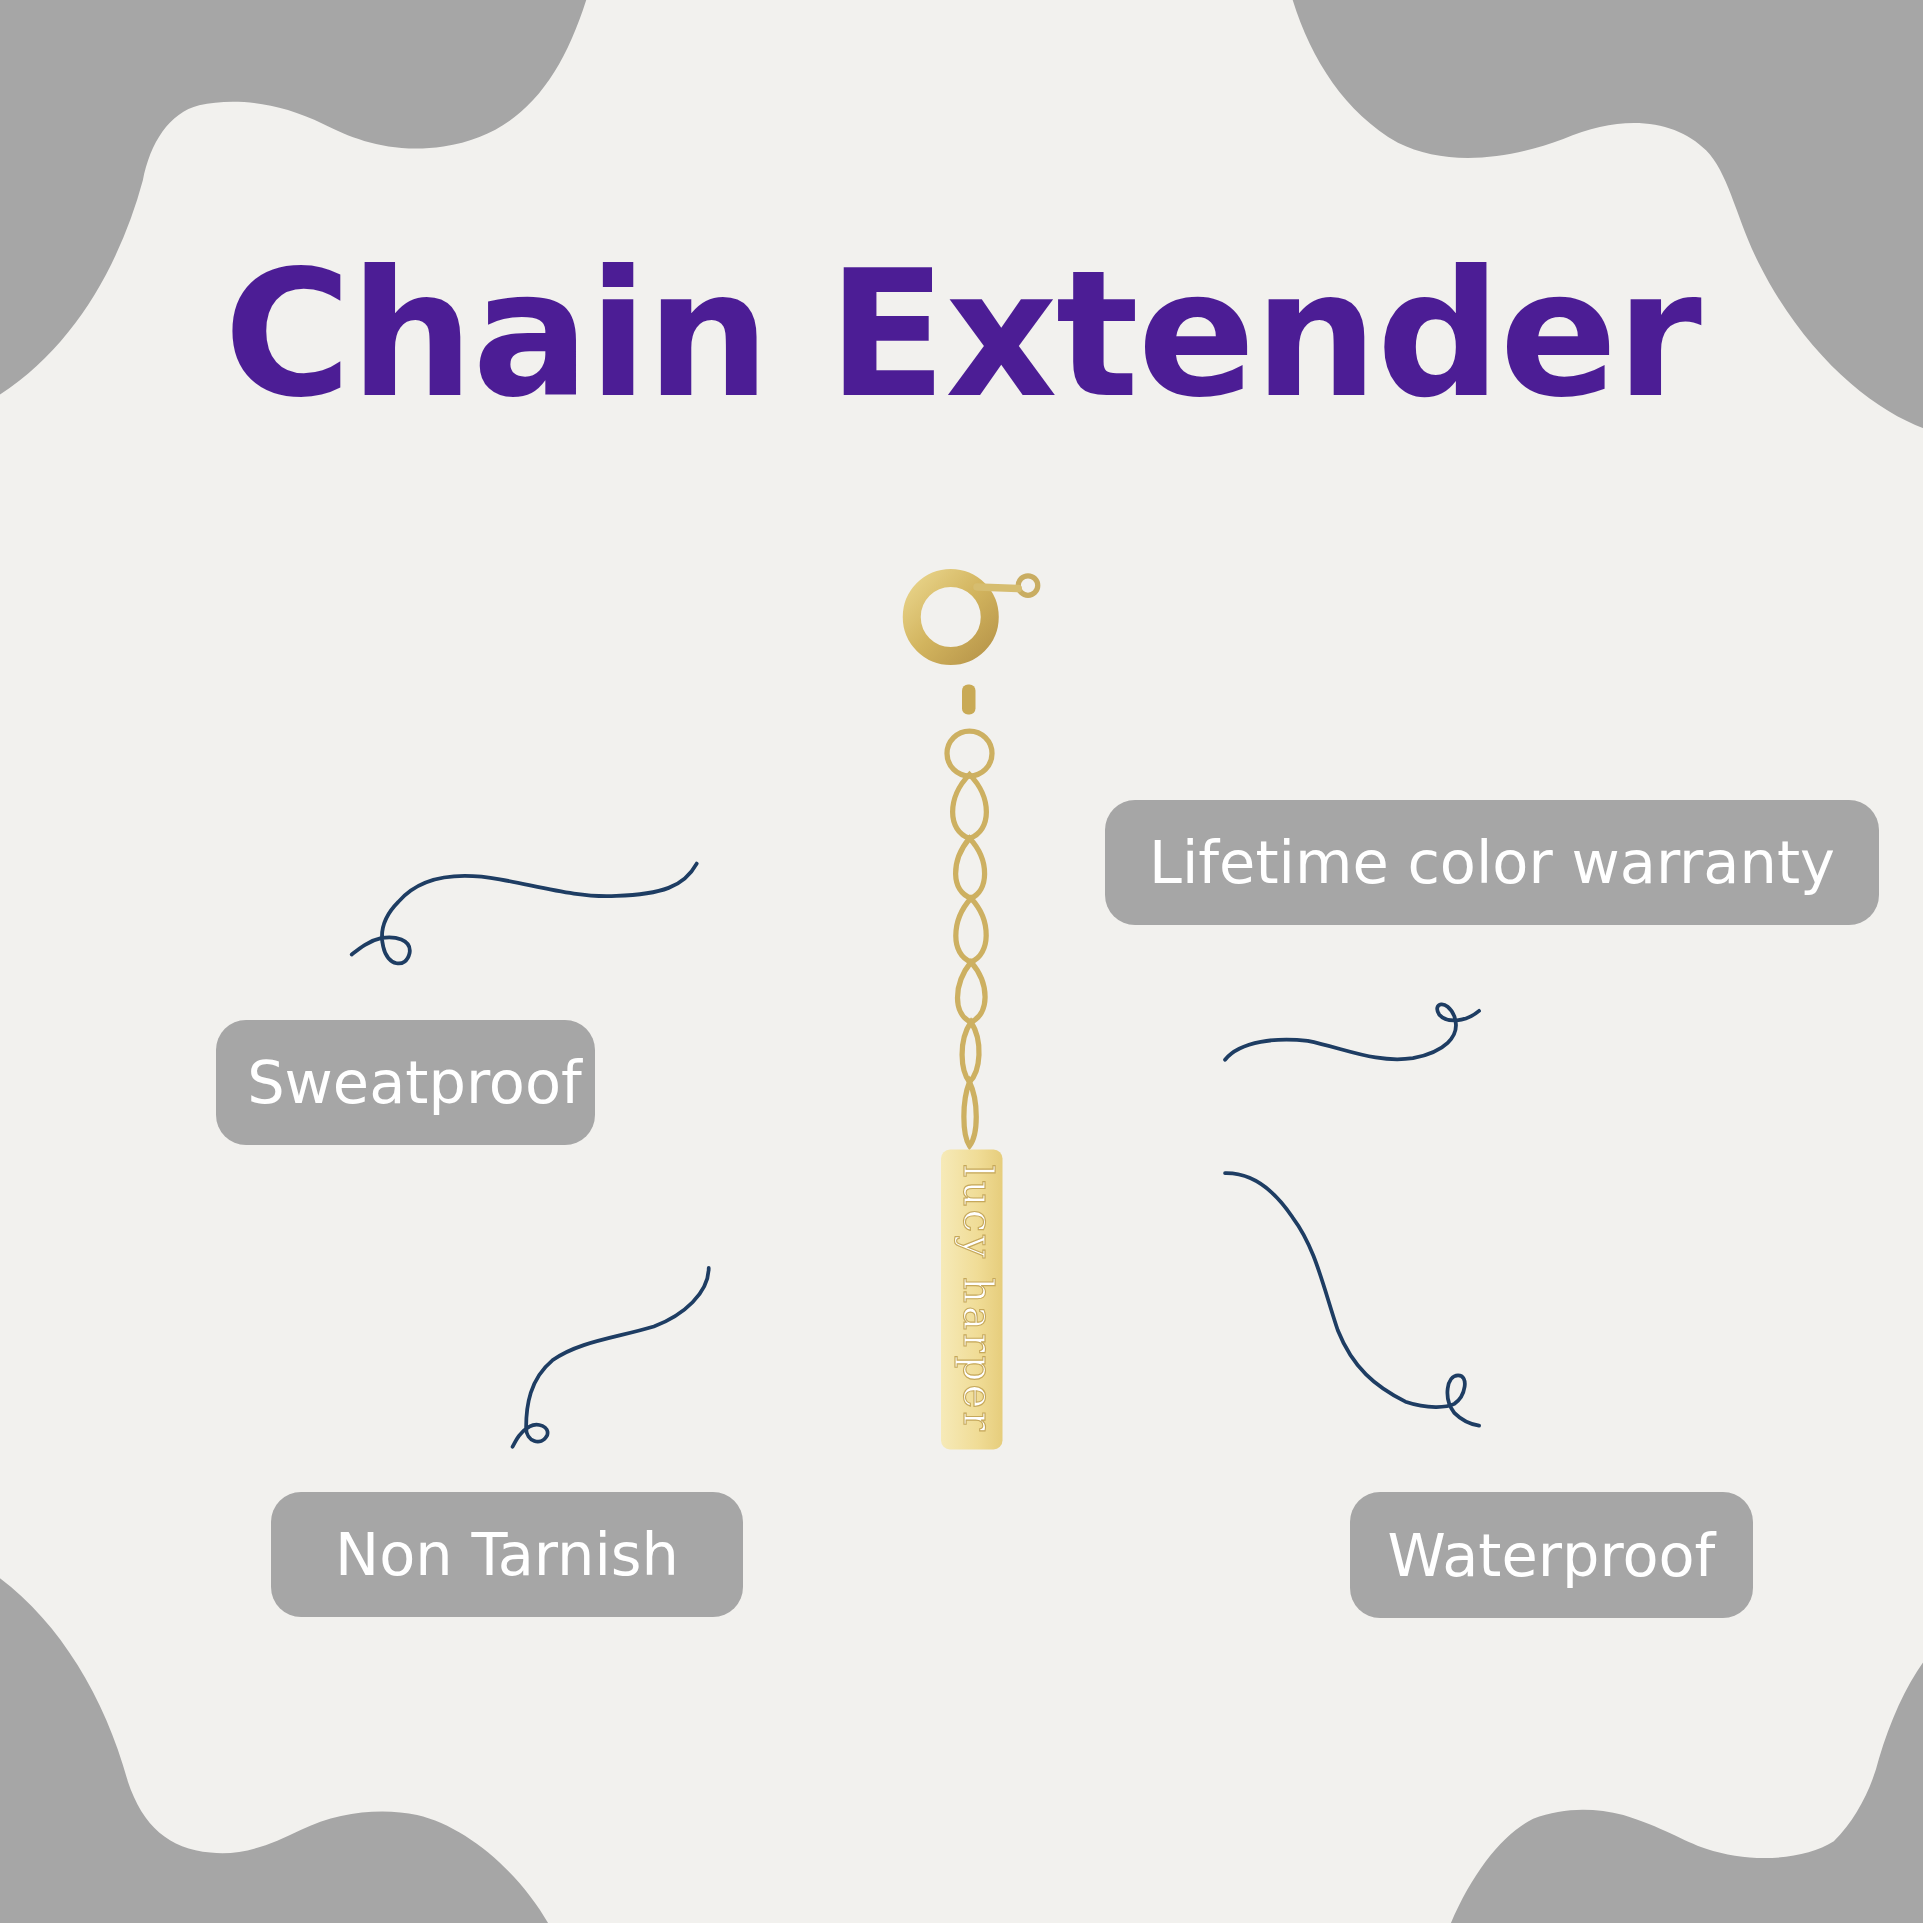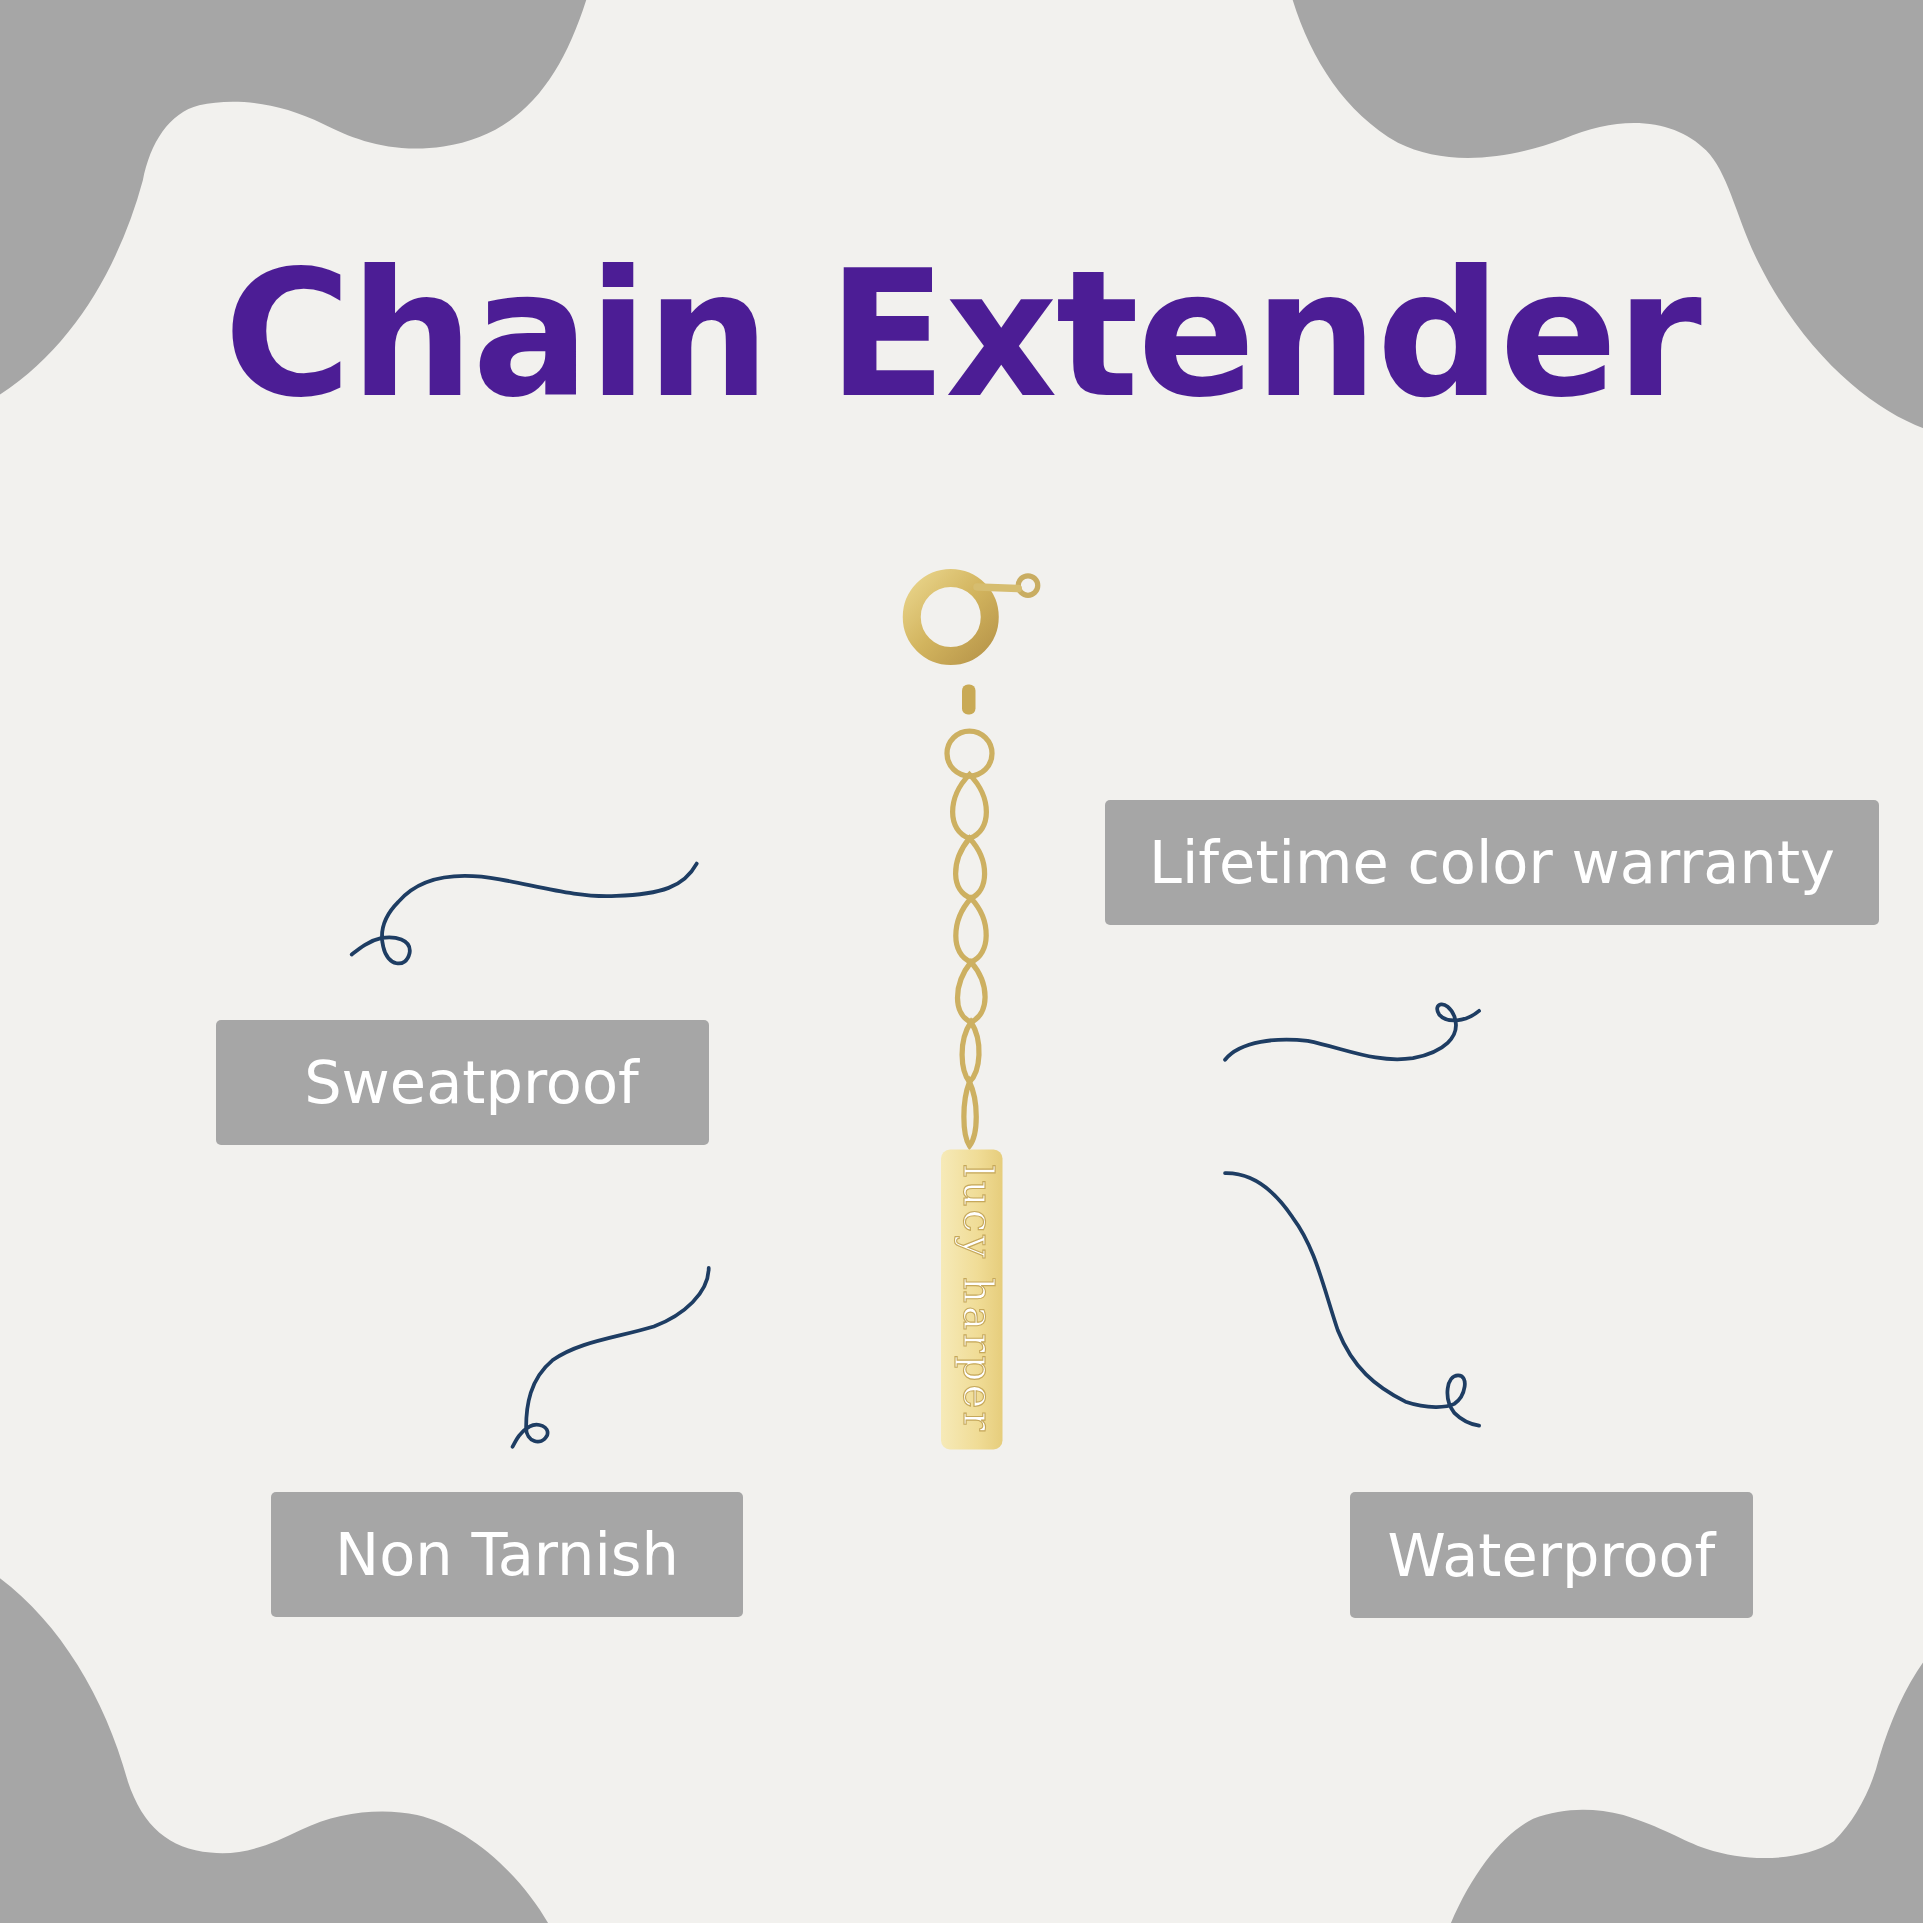--- a/index.html
+++ b/index.html
@@ -14,21 +14,21 @@
       position: absolute; left: 0; top: 248px; width: 1924px;
       text-align: center;
       font-family: "DejaVu Sans", sans-serif;
       font-weight: 700; font-size: 174px; line-height: 1;
       letter-spacing: -1.5px;
       margin: 0;
     }
     .pill {
       position: absolute;
       display: flex; align-items: center; justify-content: center;
-      border-radius: 5px;
+      border-radius: 30px;
       font-family: "DejaVu Sans", sans-serif;
       font-size: 59px; line-height: 1;
       white-space: nowrap;
       box-sizing: border-box;
     }
     .pill span { display: block; }
     .product { position: absolute; left: 857px; top: 541px; width: 225px; height: 917px; }
     .product svg { width: 100%; height: 100%; }
     .squiggle { position: absolute; left: 0; top: 0; width: 1924px; height: 1924px; pointer-events: none; }
   </style>
@@ -98,21 +98,21 @@
         <rect x="112" y="810" width="82" height="400" rx="12" fill="url(#tagGrad)"></rect>
         <text x="0" y="0" transform="translate(142,830) rotate(90)" font-family="DejaVu Serif, serif" font-size="54" fill="#ffffff" stroke="#c6a85a" stroke-width="1.5" letter-spacing="4">lucy harper</text>
       </g>
     </svg>
   </div>
 
   <div class="pill" style="left:1105px; top:800px; width:774px; height:125px; background:#a6a6a6; color:#ffffff;">
     <span>Lifetime color warranty</span>
   </div>
 
-  <div class="pill" style="left:216px; top:1020px; width:493px; height:125px; background:#a6a6a6; color:#ffffff; padding-left:18px;">
+  <div class="pill" style="left:216px; top:1020px; width:379px; height:125px; background:#a6a6a6; color:#ffffff; padding-left:18px;">
     <span>Sweatproof</span>
   </div>
 
   <div class="pill" style="left:271px; top:1492px; width:472px; height:125px; background:#a6a6a6; color:#ffffff;">
     <span>Non Tarnish</span>
   </div>
 
   <div class="pill" style="left:1350px; top:1492px; width:403px; height:126px; background:#a6a6a6; color:#ffffff;">
     <span>Waterproof</span>
   </div>

